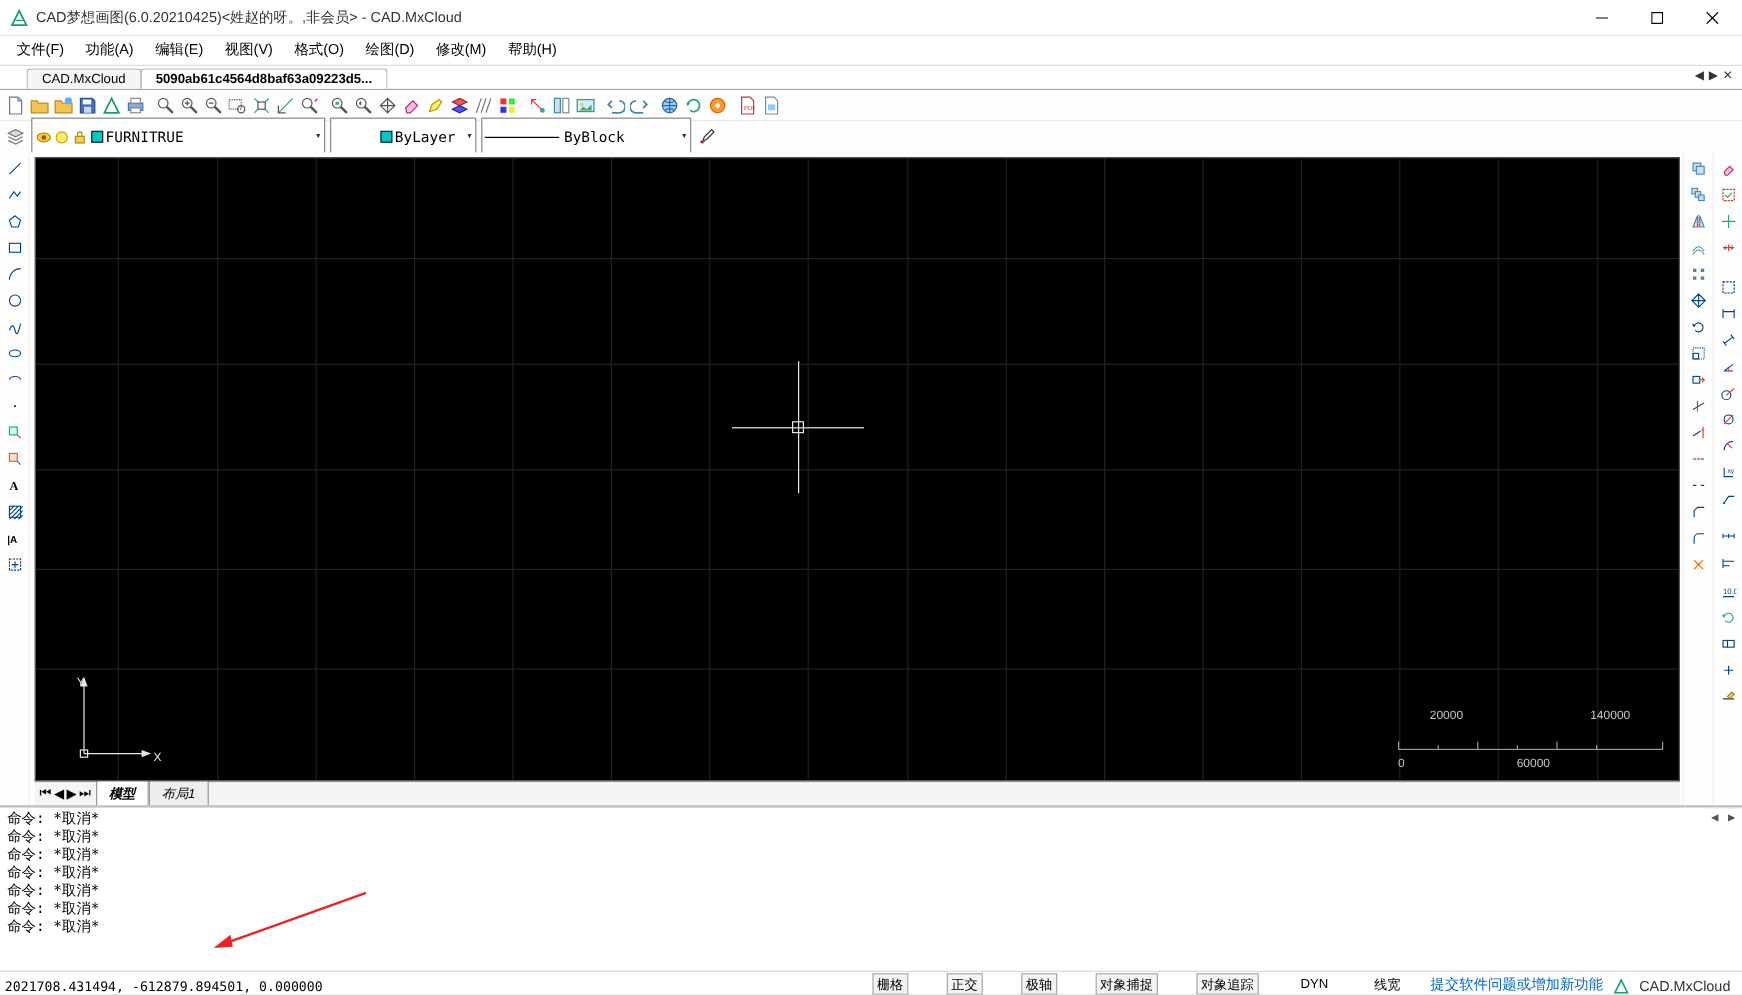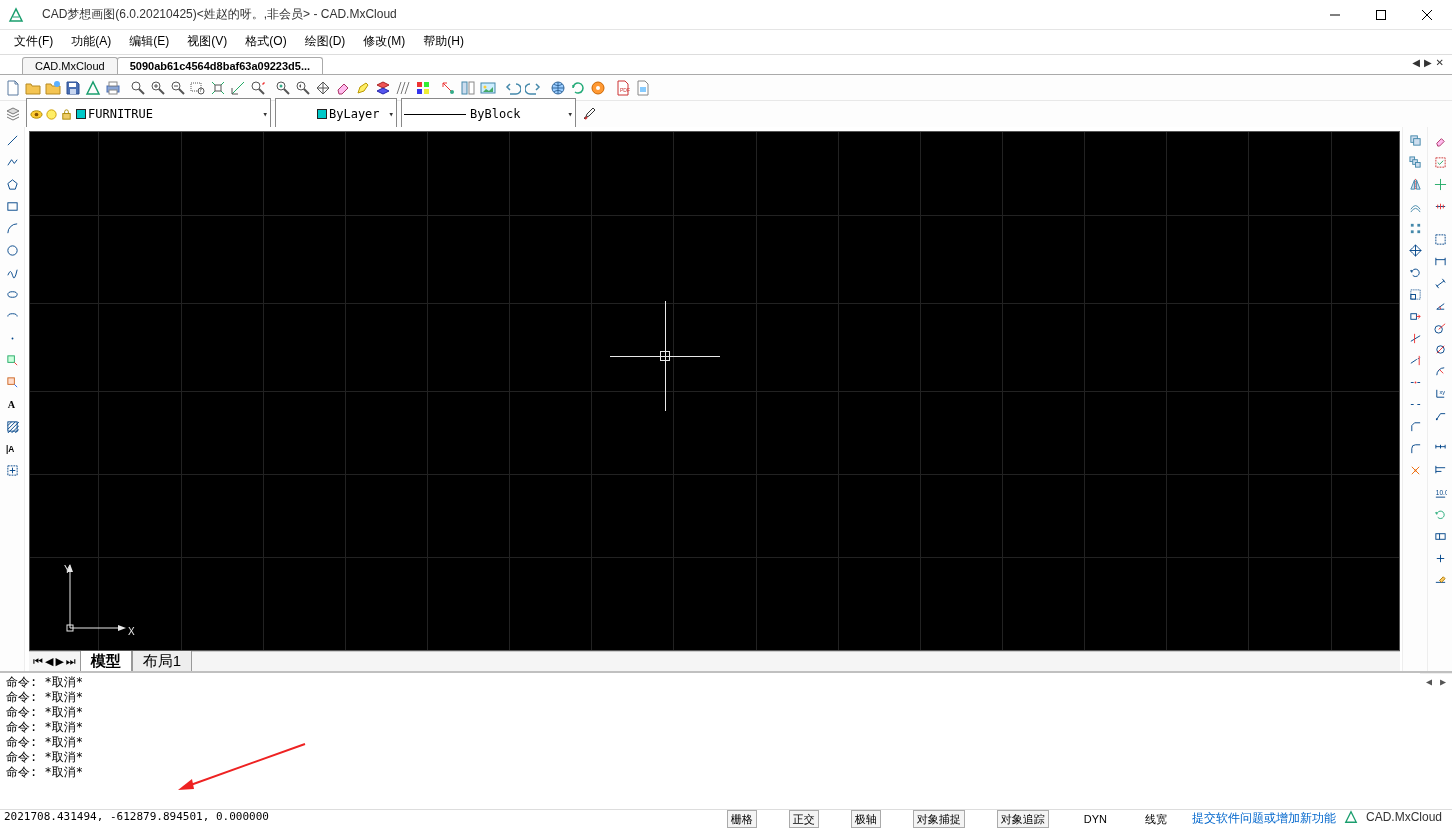--- a/index.html
+++ b/index.html
@@ -16,21 +16,21 @@
 
 .titlebar {
   height: 30px;
   display: flex;
   align-items: center;
   padding: 0 2px 0 8px;
   background: #fff;
   border-bottom: 1px solid #e5e5e5;
 }
 .titlebar .logo { width: 16px; height: 16px; margin-right: 6px; }
-.titlebar .title { flex: 1; font-size: 12px; color: #333; margin-left: 12px; }
+.titlebar .title { flex: 1; font-size: 12px; color: #333; }
 .titlebar .wbtns { display: flex; }
 .titlebar .wbtn { width: 46px; height: 28px; display: flex; align-items: center; justify-content: center; cursor: pointer; }
 
 
 .menubar {
   height: 25px;
   display: flex;
   align-items: flex-start;
   padding: 0 5px;
   background: #fff;
@@ -173,21 +173,21 @@
 
 .layouttabs {
   height: 20px;
   display: flex;
   align-items: center;
   background: #f5f5f5;
   border-top:1px solid #ccc;
   font-size: 11px;
 }
 .layouttabs .navg { display:flex; padding:0 4px; gap:2px; cursor:pointer; }
-.ltab { border:1px solid #999; padding:15px 10px; background:#eee; cursor:pointer; border-top:none; font-size:15px; }
+.ltab { border:1px solid #999; padding:15px 10px; background:#eee; cursor:pointer; border-top:none; font-size:11px;font-style:italic; }
 .ltab.active { background:#fff; font-weight:bold; }
 
 
 .cmdarea {
   height: 138px;
   display: flex;
   flex-direction: row;
   font-family: "SimSun", monospace;
   font-size: 12px;
   border-top: 2px solid #c0c0c0;
@@ -222,21 +222,21 @@
 
 .arrow-ann {
   position:absolute;
   pointer-events:none;
 }
 
 
 .statusbar {
   height: 20px;
   display: flex;
-  align-items: flex-start;
+  align-items: flex-end;
   padding: 0 4px;
   background: #fff;
   border-top: 1px solid #ddd;
   font-size: 12px;
 }
 .statusbar .coords { font-family: "Consolas", monospace; font-size: 11px; }
 .statusbar .spacer { flex: 1; }
 .stbtn {
   border: 1px solid #aaa;
   padding: 1px 3px;
@@ -673,20 +673,41 @@
           <line x1="20" y1="70" x2="20" y2="10" stroke="#e8e8e8"></line>
           <polygon points="20,6 17,14 23,14" fill="#e8e8e8"></polygon>
           <line x1="20" y1="70" x2="72" y2="70" stroke="#e8e8e8"></line>
           <polygon points="76,70 68,67 68,73" fill="#e8e8e8"></polygon>
           <rect x="17" y="67" width="6" height="6" fill="none" stroke="#e8e8e8"></rect>
         </svg>
         <span class="yl">Y</span>
           <span class="xl">X</span>
       </div>
 
+      <div class="scalebar">
+        <div class="labels2">
+          <span>20000</span>
+          <span></span>
+          <span>140000</span>
+        </div>
+        <div class="bar">
+          <div class="tick maj" style="left:0"></div>
+          <div class="tick" style="left:15%"></div>
+          <div class="tick maj" style="left:30%"></div>
+          <div class="tick" style="left:45%"></div>
+          <div class="tick maj" style="left:60%"></div>
+          <div class="tick" style="left:75%"></div>
+          <div class="tick maj" style="left:100%"></div>
+        </div>
+        <div class="labels">
+          <span>0</span>
+          <span>60000</span>
+          <span></span>
+        </div>
+      </div>
     </div>
 
     <div class="layouttabs">
       <div class="navg">
         <span>⏮</span>
         <span>◀</span>
         <span>▶</span>
         <span>⏭</span>
       </div>
       <div class="ltab active">模型</div>

